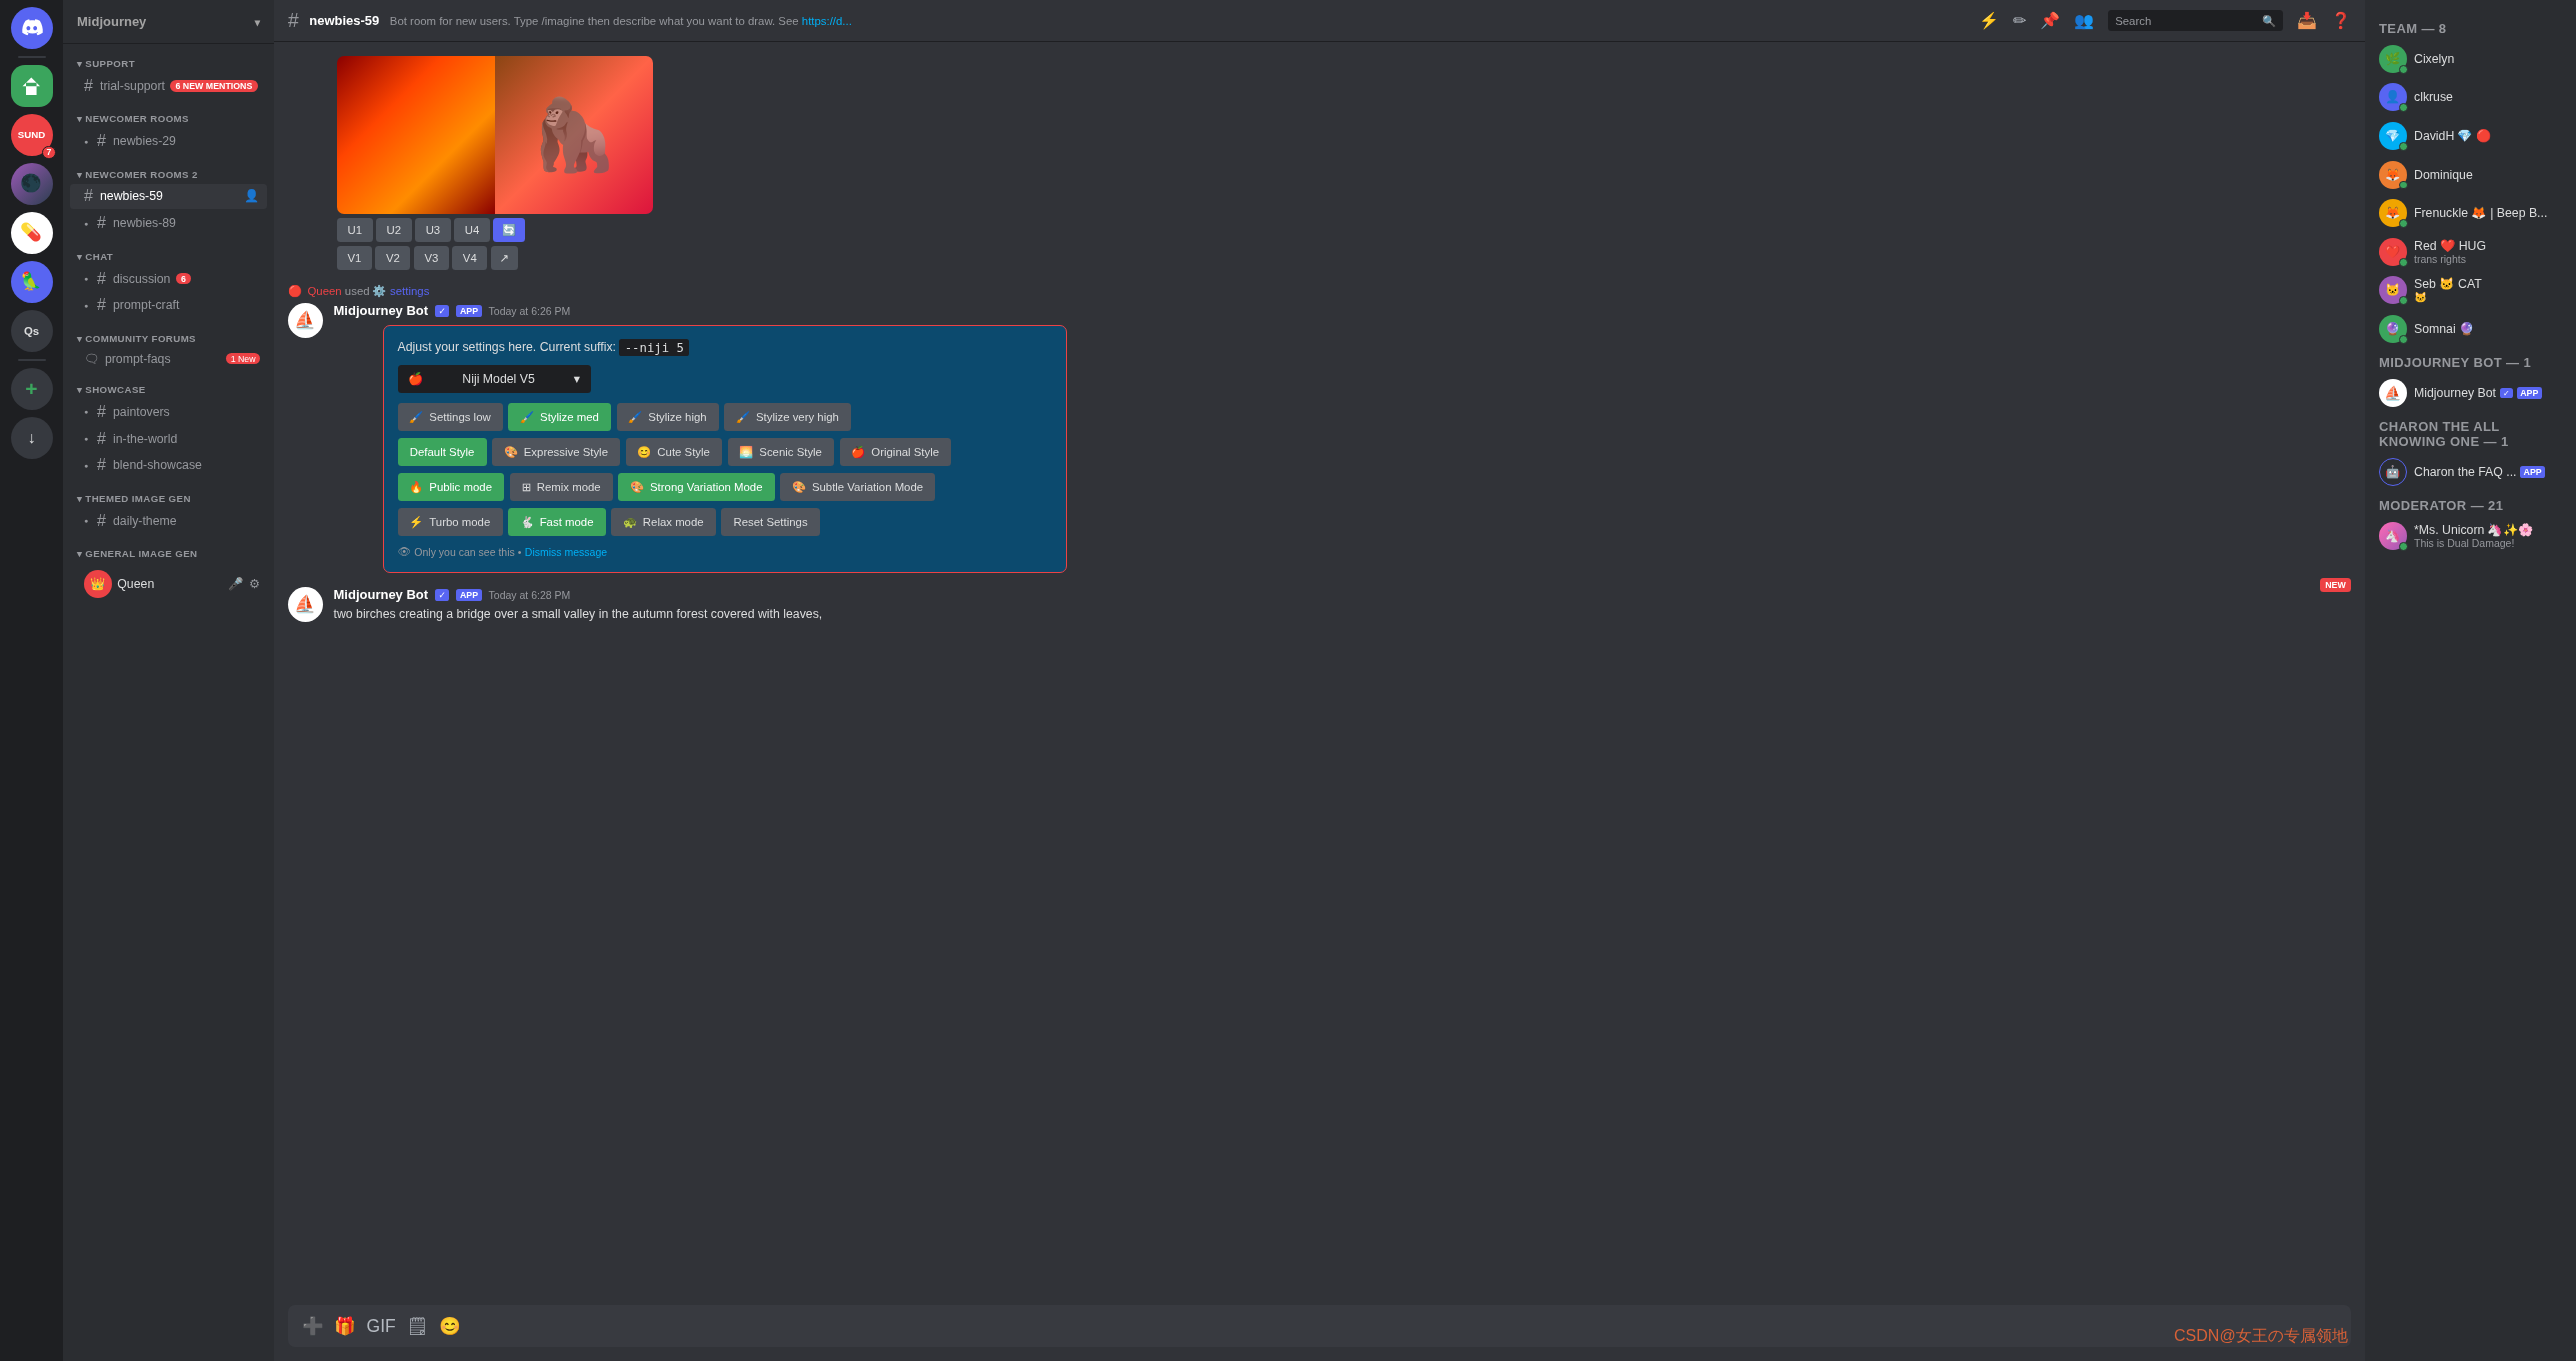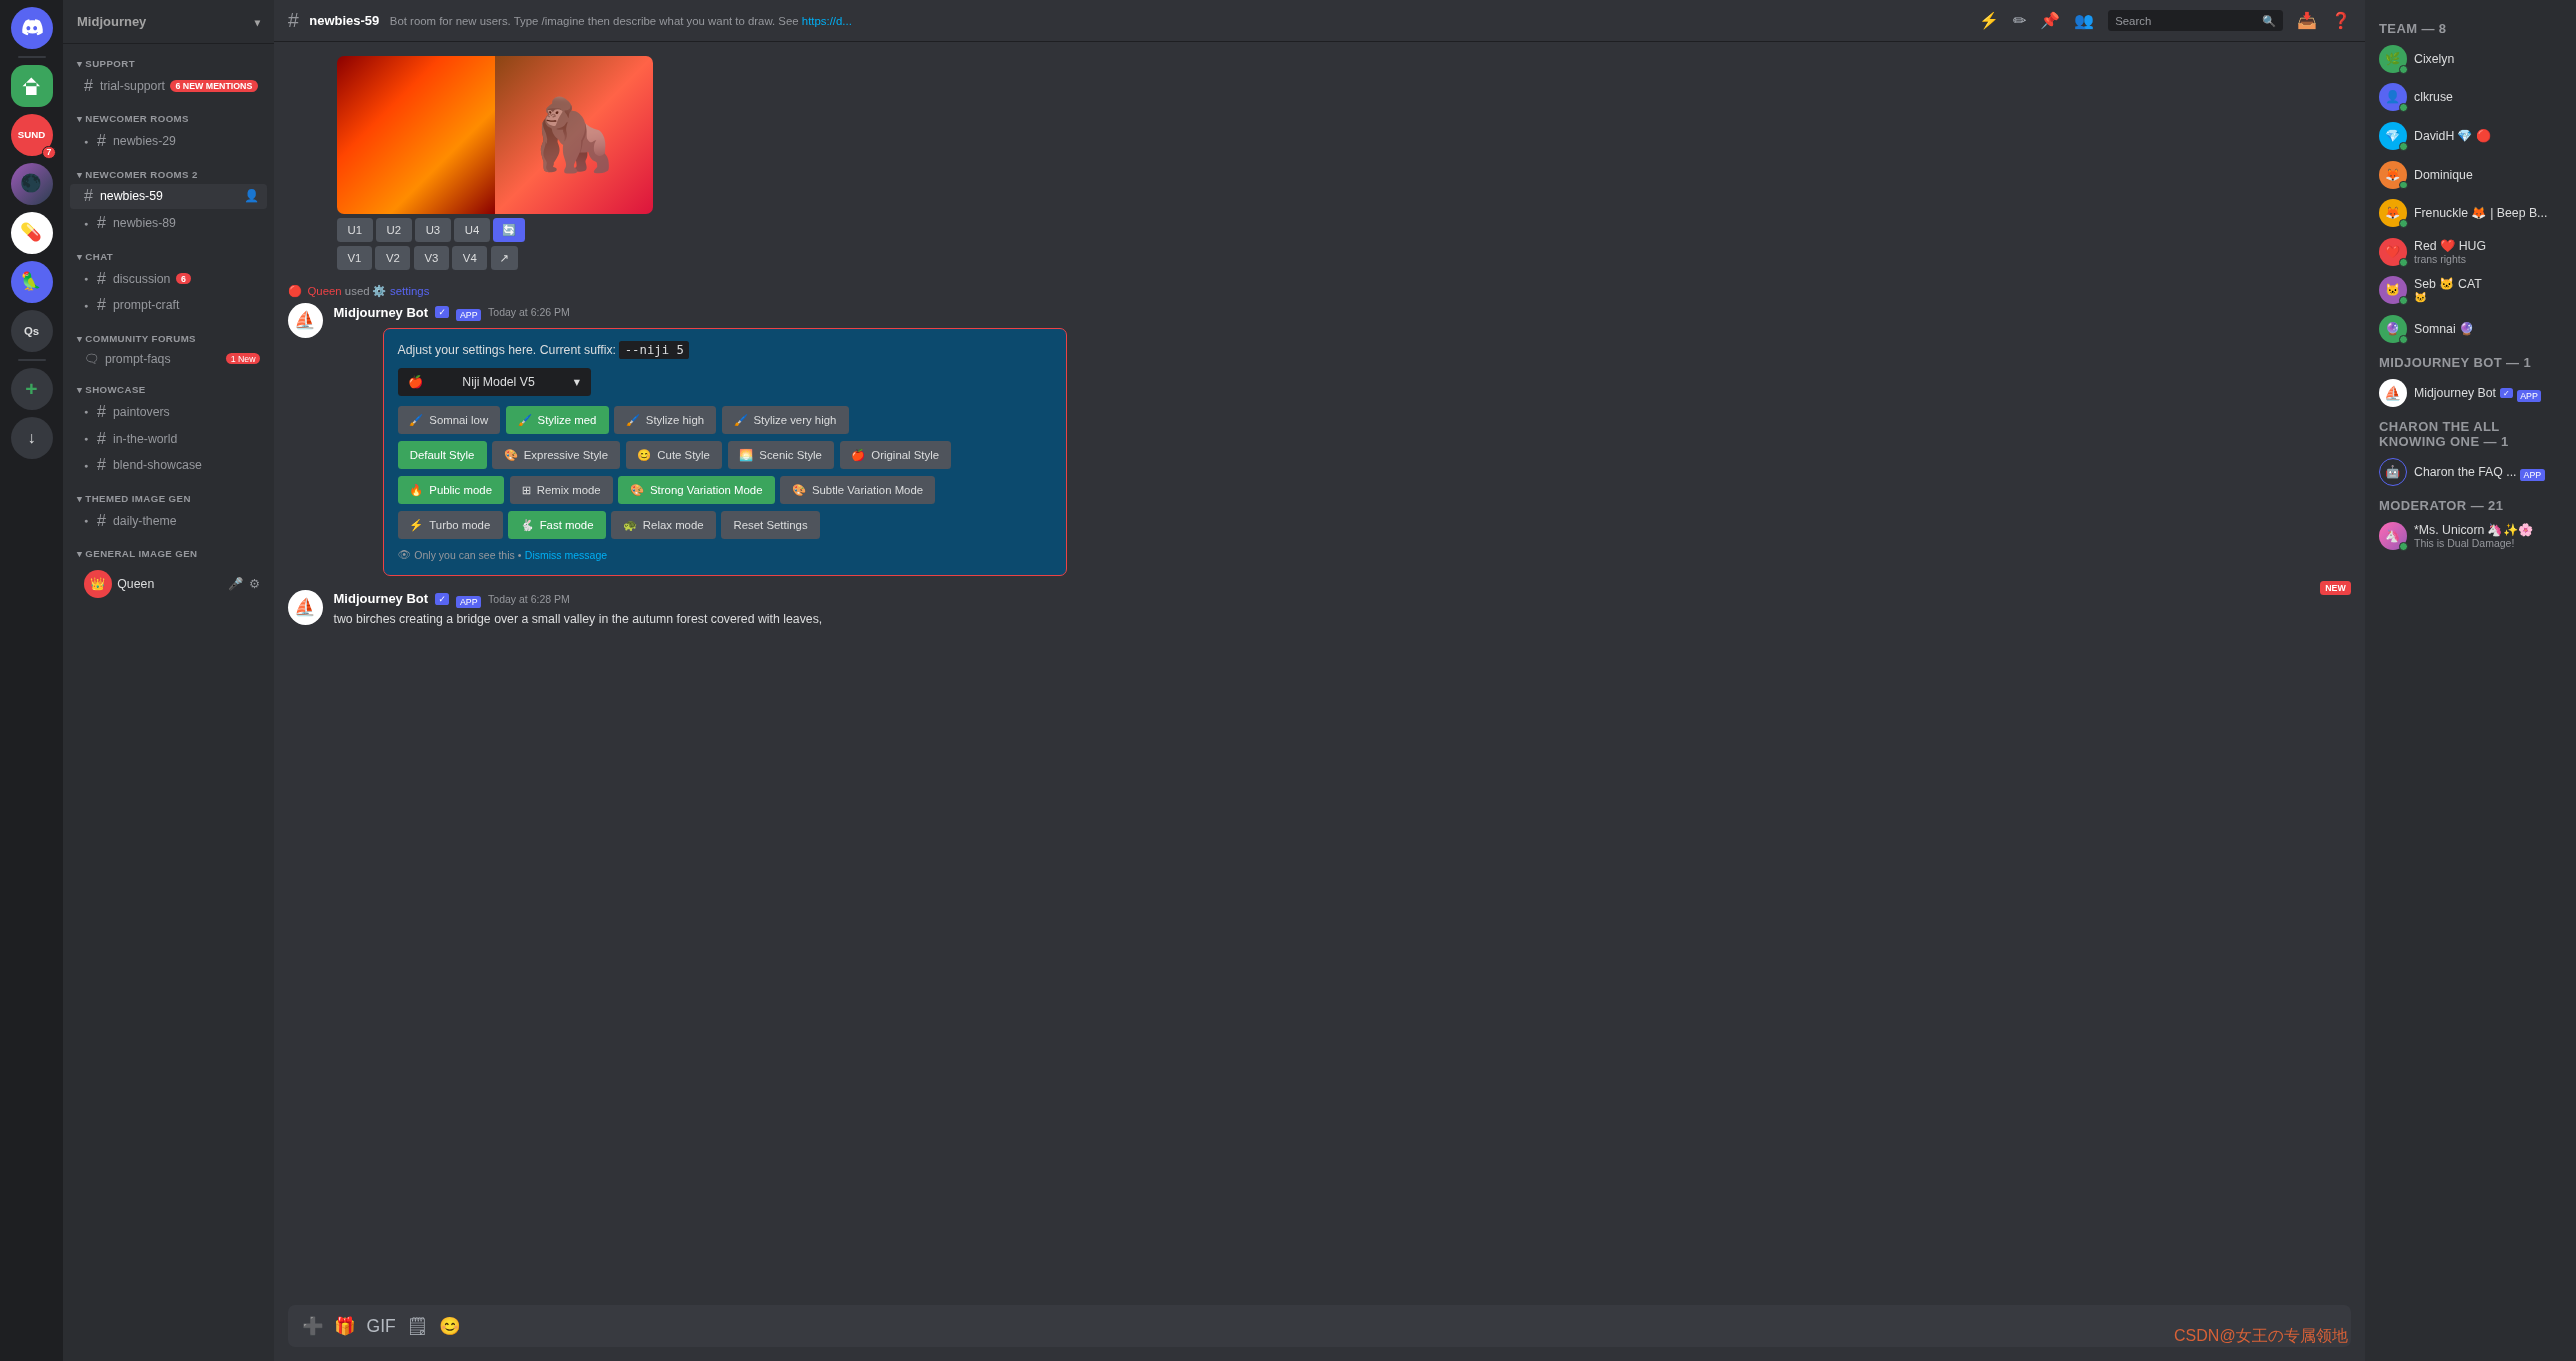--- a/index.html
+++ b/index.html
@@ -246,24 +246,23 @@
       align-items: center;
       justify-content: center;
       font-size: 17.5px;
       flex-shrink: 0;
     }
     .bot-name { color: #fff; font-weight: 600; font-size: 13px; }
     .app-tag {
       background: #5865f2;
       color: white;
       font-size: 8.8px;
-      font-weight: 400;
+      font-weight: 700;
       border-radius: 2.6px;
       padding: 0.9px 3.5px;
-      margin-top: 6px;
     }
     .verified-tag {
       background: #5865f2;
       color: white;
       font-size: 8.8px;
       border-radius: 2.6px;
       padding: 0.9px 3.5px;
       display: flex;
       align-items: center;
       gap: 1.8px;
@@ -653,21 +652,21 @@
               <span>🍎</span>
               <span>Niji Model V5</span>
               <span>▾</span>
             </button>
 
             <div class="settings-buttons">
 
               <div class="settings-row">
                 <button class="s-btn gray">
                   <span>🖌️</span>
-                  <span>Somnai low</span>
+                  <span>Settings low</span>
                 </button>
                 <button class="s-btn green">
                   <span>🖌️</span>
                   <span>Stylize med</span>
                 </button>
                 <button class="s-btn gray">
                   <span>🖌️</span>
                   <span>Stylize high</span>
                 </button>
                 <button class="s-btn gray">

